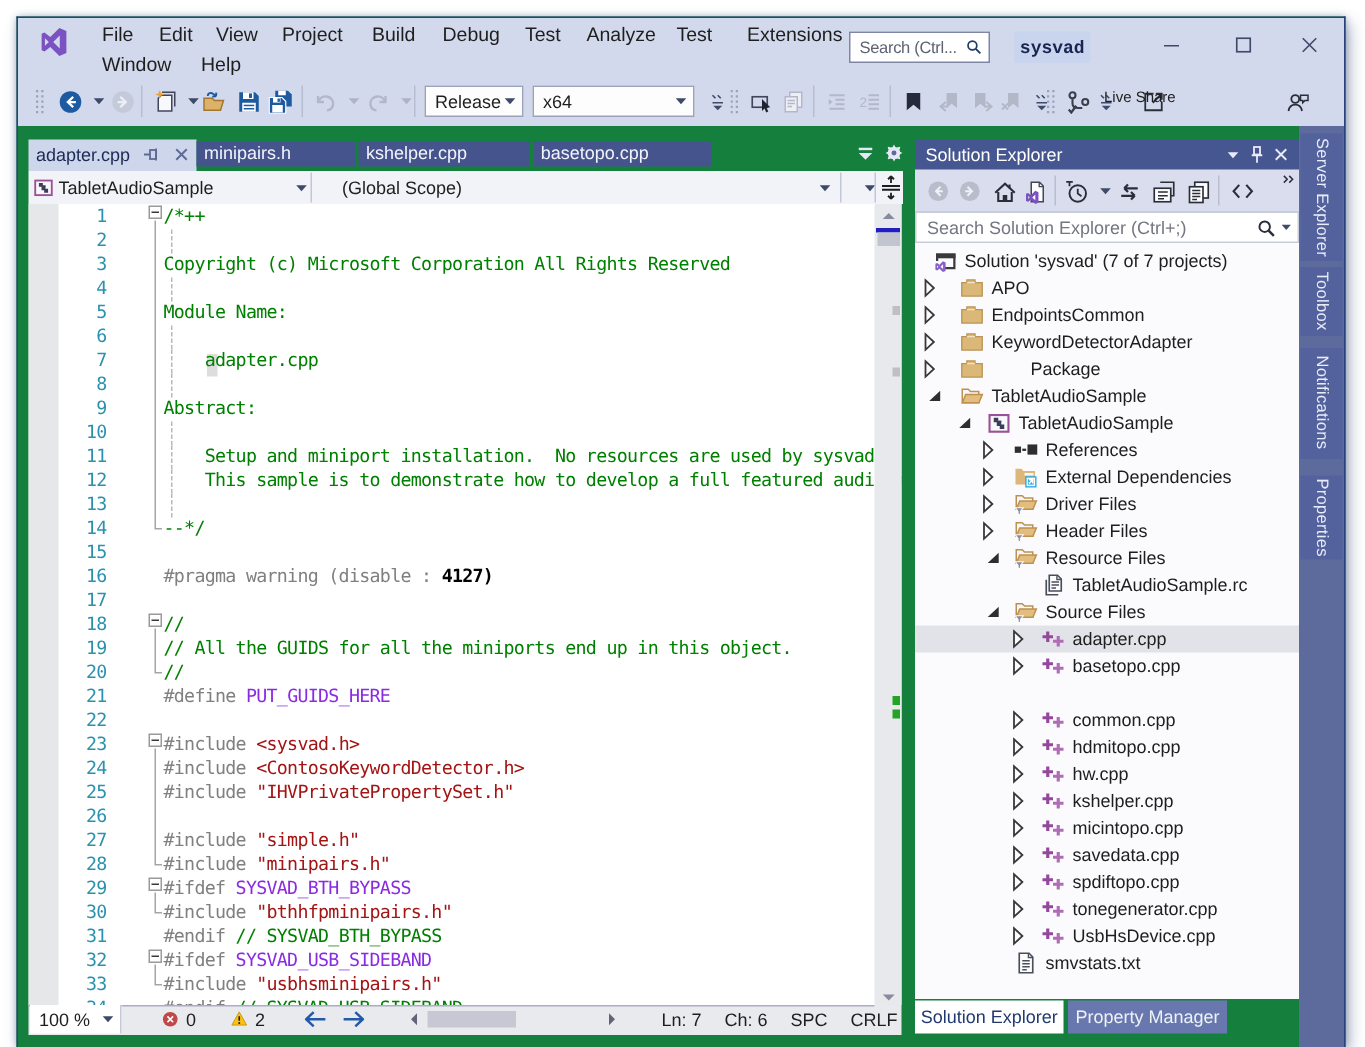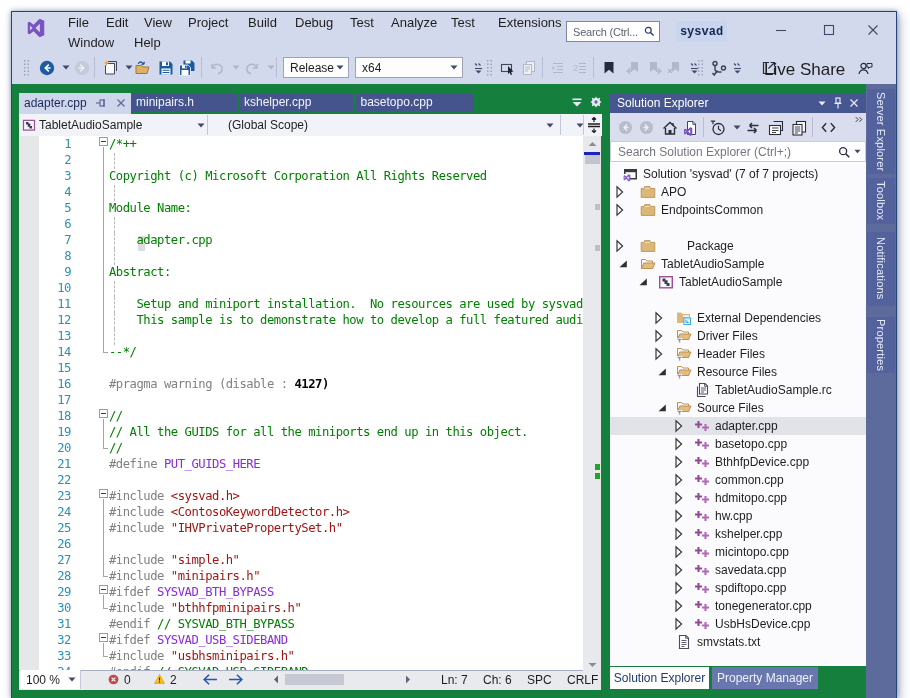--- a/index.html
+++ b/index.html
@@ -594,21 +594,21 @@
       <div class="tbi" style="left:717px">
           <svg width="9" height="12">
             <use href="#i-ovf"></use>
           </svg>
         </div>
       <div class="tbi" style="left:748px">
           <svg width="16" height="16">
             <use href="#i-liveshare"></use>
           </svg>
         </div>
-      <span class="abs" style="left:752px;top:8px;font-size:17px;color:#1E1E1E">Live Share</span>
+      <span class="abs" style="left:724px;top:8px;font-size:10px;color:#1E1E1E">Live Share</span>
       <div class="tbi" style="left:845px">
           <svg width="17" height="16">
             <use href="#i-feedback"></use>
           </svg>
         </div>
     </div>
   </div>
 
   <div id="etabs">
       <div class="etab abs active" style="left: 7px; width: 112px;">
@@ -843,20 +843,29 @@
         </div>
         <div class="trow" style="top: 21px;">
           <svg width="12" height="18" class="arrow" style="left: 6px;">
             <use href="#i-arrow-c" width="12" height="18"></use>
           </svg>
           <svg width="16" height="16" class="ticon" style="left: 30px;">
             <use href="#i-folder" width="16" height="16"></use>
           </svg>
           <span class="tlabel" style="left: 51px;">APO</span>
         </div>
+        <div class="trow" style="top: 57px;">
+          <svg width="12" height="18" class="arrow" style="left: 6px;">
+            <use href="#i-arrow-c" width="12" height="18"></use>
+          </svg>
+          <svg width="16" height="16" class="ticon" style="left: 30px;">
+            <use href="#i-folder" width="16" height="16"></use>
+          </svg>
+          <span class="tlabel" style="left: 51px;">KeywordDetectorAdapter</span>
+        </div>
         <div class="trow" style="top: 75px;">
           <svg width="12" height="18" class="arrow" style="left: 6px;">
             <use href="#i-arrow-c" width="12" height="18"></use>
           </svg>
           <svg width="16" height="16" class="ticon" style="left: 30px;">
             <use href="#i-folder" width="16" height="16"></use>
           </svg>
           <span class="tlabel" style="left: 51px; margin-left: 26px;">Package</span>
         </div>
         <div class="trow" style="top: 93px;">
@@ -870,20 +879,29 @@
         </div>
         <div class="trow" style="top: 111px;">
           <svg width="12" height="18" class="arrow" style="left: 25.5px;">
             <use href="#i-arrow-e" width="12" height="18"></use>
           </svg>
           <svg width="16" height="16" class="ticon" style="left: 48px;">
             <use href="#i-project" width="16" height="16"></use>
           </svg>
           <span class="tlabel" style="left: 69px;">TabletAudioSample</span>
         </div>
+        <div class="trow" style="top: 129px;">
+          <svg width="12" height="18" class="arrow" style="left: 45px;">
+            <use href="#i-arrow-c" width="12" height="18"></use>
+          </svg>
+          <svg width="16" height="16" class="ticon" style="left: 66px;">
+            <use href="#i-references" width="16" height="16"></use>
+          </svg>
+          <span class="tlabel" style="left: 87px;">References</span>
+        </div>
         <div class="trow" style="top: 147px;">
           <svg width="12" height="18" class="arrow" style="left: 45px;">
             <use href="#i-arrow-c" width="12" height="18"></use>
           </svg>
           <svg width="16" height="16" class="ticon" style="left: 66px;">
             <use href="#i-ext-deps" width="16" height="16"></use>
           </svg>
           <span class="tlabel" style="left: 87px;">External Dependencies</span>
         </div>
         <div class="trow" style="top: 165px;">
@@ -938,29 +956,20 @@
           <span class="tlabel" style="left: 105px;">adapter.cpp</span>
         </div>
         <div class="trow" style="top: 273px;">
           <svg width="12" height="18" class="arrow" style="left: 64.5px;">
             <use href="#i-arrow-c" width="12" height="18"></use>
           </svg>
           <svg width="16" height="16" class="ticon" style="left: 84px;">
             <use href="#i-cpp" width="16" height="16"></use>
           </svg>
           <span class="tlabel" style="left: 105px;">basetopo.cpp</span>
-        </div>
-        <div class="trow" style="top: 291px;">
-          <svg width="12" height="18" class="arrow" style="left: 64.5px;">
-            <use href="#i-arrow-c" width="12" height="18"></use>
-          </svg>
-          <svg width="16" height="16" class="ticon" style="left: 84px;">
-            <use href="#i-cpp" width="16" height="16"></use>
-          </svg>
-          <span class="tlabel" style="left: 105px;">BthhfpDevice.cpp</span>
         </div>
         <div class="trow" style="top: 309px;">
           <svg width="12" height="18" class="arrow" style="left: 64.5px;">
             <use href="#i-arrow-c" width="12" height="18"></use>
           </svg>
           <svg width="16" height="16" class="ticon" style="left: 84px;">
             <use href="#i-cpp" width="16" height="16"></use>
           </svg>
           <span class="tlabel" style="left: 105px;">common.cpp</span>
         </div>

